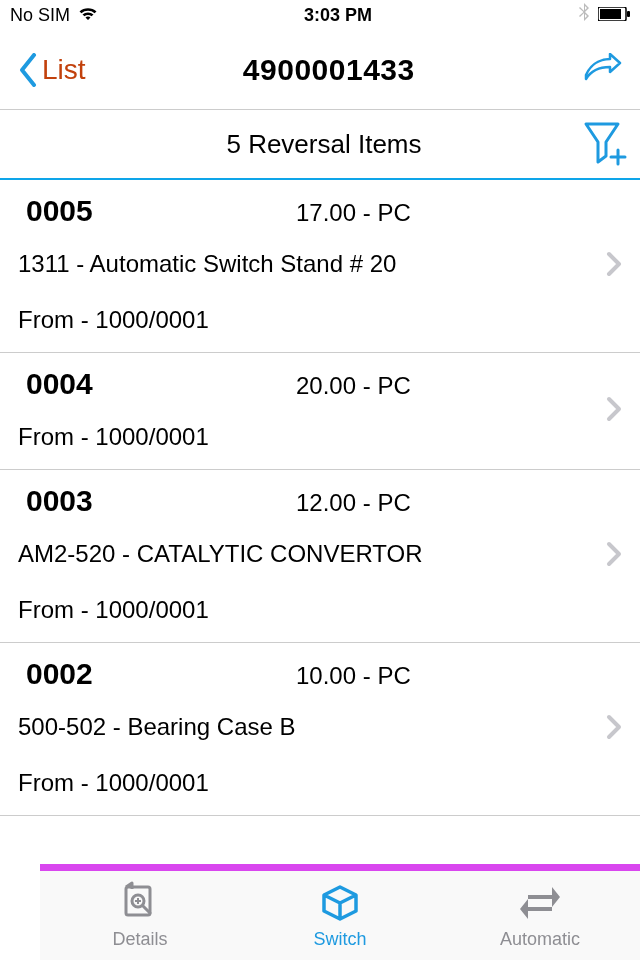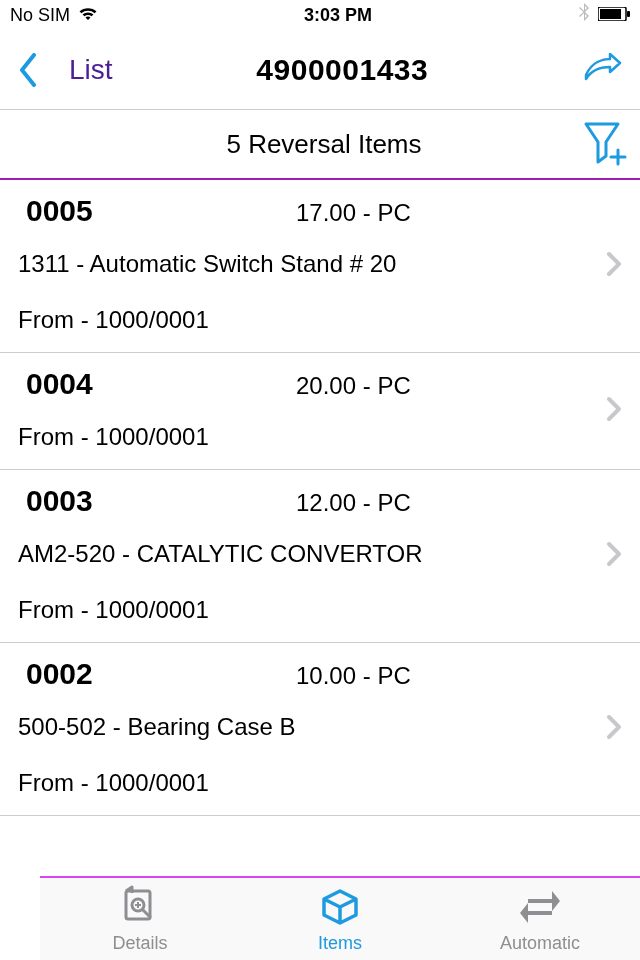--- a/index.html
+++ b/index.html
@@ -1,34 +1,34 @@
 <!DOCTYPE html>
 <html><head>
 <meta charset="utf-8">
 <style>
   * { box-sizing: border-box; margin: 0; padding: 0; }
   html, body { width: 640px; height: 960px; font-family: -apple-system, "Helvetica Neue", Arial, sans-serif; background: #fff; color: #000; }
   .status-bar { height: 30px; display: flex; align-items: center; justify-content: space-between; padding: 0 10px; font-size: 18px; font-weight: 500; text-align: center; }
   .status-left, .status-right { display: flex; align-items: center; gap: 8px; }
   .status-center { font-weight: 600; }
   .nav-bar { height: 80px; display: flex; align-items: center; justify-content: space-between; padding: 0 18px; border-bottom: 1px solid #ccc; }
-  .nav-back { display: flex; align-items: center; color: #4c1d95; font-size: 28px; font-weight: 300; gap: 27px; }
+  .nav-back { display: flex; align-items: center; color: #c2410c; font-size: 28px; font-weight: 300; }
   .nav-title { font-size: 30px; font-weight: 700; letter-spacing: 0.5px; text-align: center; flex: 1; }
   .nav-share { width: 50px; text-align: right; }
-  .section-header { height: 70px; border-bottom: 2px solid #a21caf; display: flex; align-items: center; position: relative; padding-left: 8px; }
+  .section-header { height: 70px; border-bottom: 2px solid #0ea5e9; display: flex; align-items: center; position: relative; padding-left: 8px; }
   .section-title { flex: 1; text-align: center; font-size: 26px; font-weight: 400; }
   .filter-btn { position: absolute; right: 12px; top: 10px; }
   .row { border-bottom: 1px solid #ccc; padding: 14px 18px 18px 18px; position: relative; }
   .row-line1 { display: flex; align-items: baseline; margin-bottom: 22px; margin-left: 8px; }
   .row-id { font-size: 30px; font-weight: 700; width: 270px; }
   .row-qty { font-size: 24px; }
   .row-desc { font-size: 24px; margin-bottom: 28px; }
   .row-from { font-size: 24px; }
   .chevron { position: absolute; right: 18px; top: 50%; transform: translateY(-50%); }
-  .tab-bar { position: absolute; bottom: 0; left: 0; right: 0; height: 84px; border-top: 2px solid #d946ef; background: #f9f9f9; display: flex; margin-left: 40px; }
+  .tab-bar { position: absolute; bottom: 0; left: 0; right: 0; height: 96px; border-top: 7px solid #d946ef; background: #f9f9f9; display: flex; margin-left: 40px; }
   .tab { flex: 1; display: flex; flex-direction: column; align-items: center; justify-content: center; gap: 4px; color: #8e8e93; font-size: 18px; }
   .tab.active { color: #1E9AE0; }
   .tab svg { display: block; }
   .content { height: 750px; overflow: hidden; }
 </style>
 </head>
 <body>
 
 <div class="status-bar">
   <div class="status-left">
@@ -148,21 +148,21 @@
       <circle cx="20" cy="20" r="6" fill="none" stroke="#8e8e93" stroke-width="3"></circle>
       <path d="M25 25 L32 32" stroke="#8e8e93" stroke-width="3" stroke-linecap="round"></path>
       <path d="M20 17 L20 23 M17 20 L23 20" stroke="#8e8e93" stroke-width="2"></path>
     </svg>
     <span>Details</span>
   </div>
   <div class="tab active">
     <svg width="44" height="44" viewBox="0 0 44 44">
       <path d="M22 6 L38 14 L38 30 L22 38 L6 30 L6 14 Z M6 14 L22 22 L38 14 M22 22 L22 38" fill="none" stroke="#1E9AE0" stroke-width="3.5" stroke-linejoin="round"></path>
     </svg>
-    <span>Items</span>
+    <span>Switch</span>
   </div>
   <div class="tab">
     <svg width="44" height="44" viewBox="0 0 44 44">
       <path d="M10 14 L34 14 L34 6 L42 16 L34 26 L34 18 L10 18 Z" fill="#8e8e93"></path>
       <path d="M34 30 L10 30 L10 38 L2 28 L10 18 L10 26 L34 26 Z" fill="#8e8e93"></path>
     </svg>
     <span>Automatic</span>
   </div>
 </div>
 

